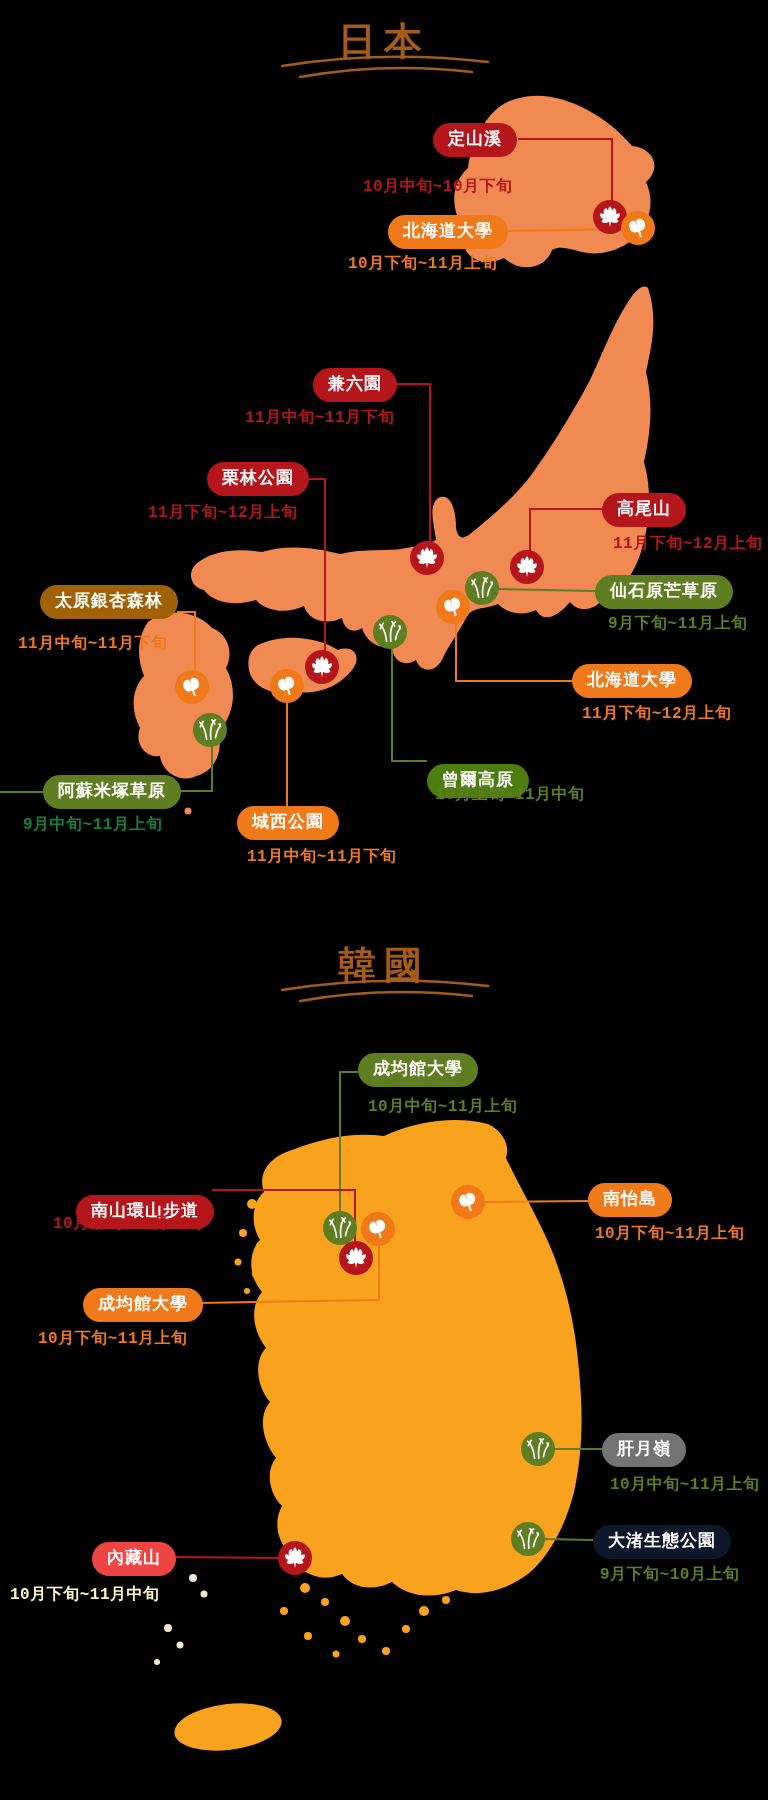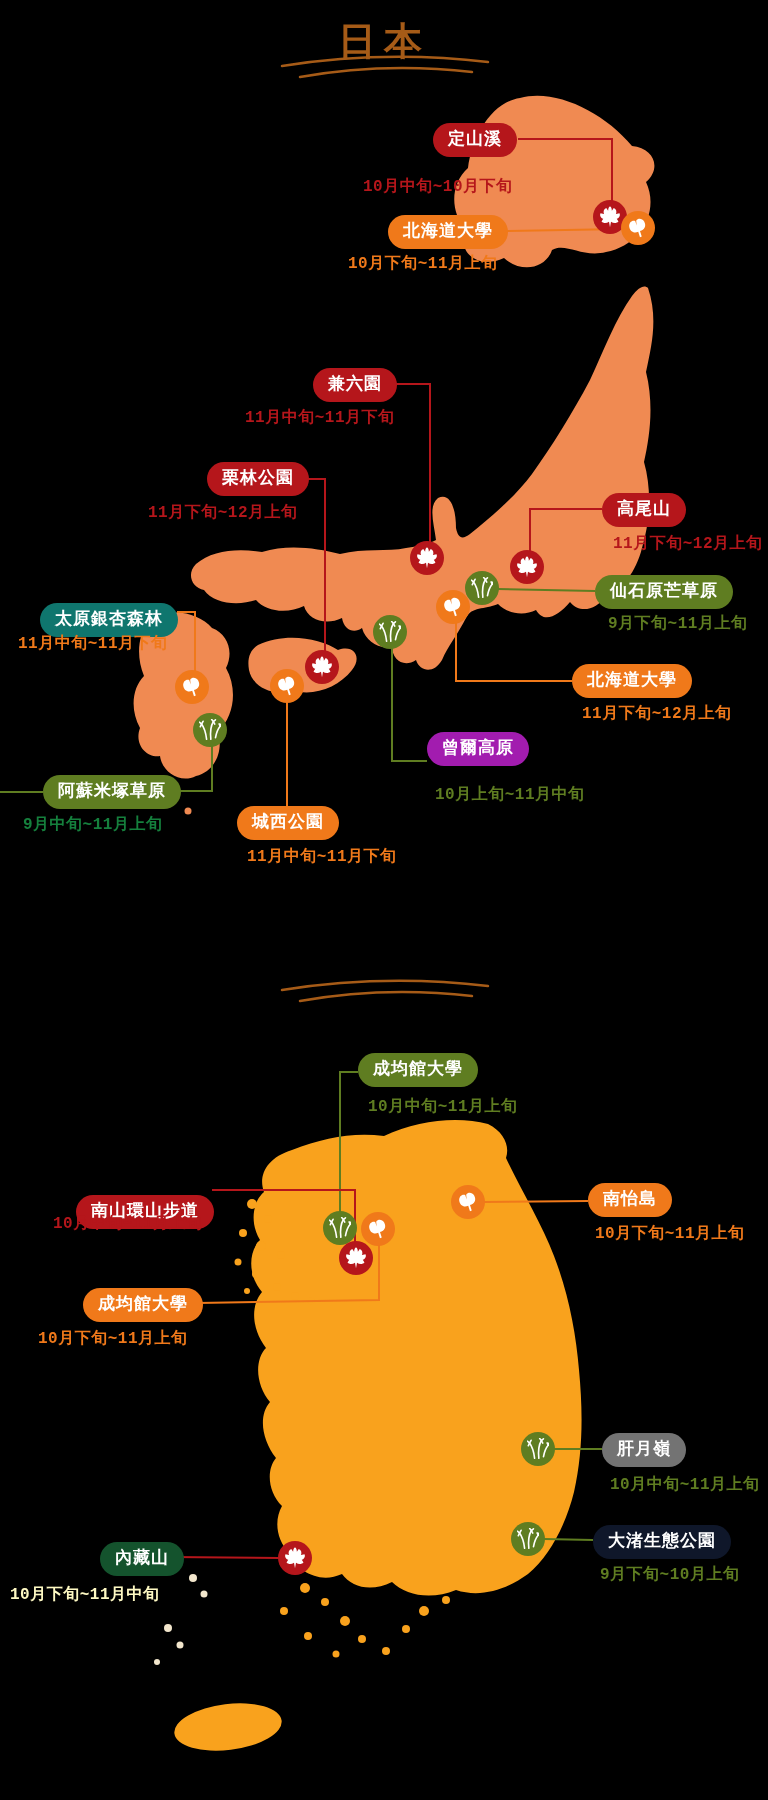--- a/index.html
+++ b/index.html
@@ -131,20 +131,21 @@
         <polyline points="212,1190 355,1190 355,1242" fill="none" stroke="#B5161B" stroke-width="2"></polyline>
         <polyline points="588,1201 484,1202" fill="none" stroke="#F0791A" stroke-width="2"></polyline>
         <polyline points="198,1303 379,1300 379,1245" fill="none" stroke="#F0791A" stroke-width="2"></polyline>
         <polyline points="602,1449 554,1449" fill="none" stroke="#5F7D21" stroke-width="2"></polyline>
         <polyline points="593,1540 544,1539" fill="none" stroke="#5F7D21" stroke-width="2"></polyline>
         <polyline points="170,1557 279,1558" fill="none" stroke="#B5161B" stroke-width="2"></polyline>
       </g>
   </svg>
 
   <div class="section-title" style="top: 16px; color: rgb(166, 91, 23);">日本</div>
+  <div class="section-title" style="top: 940px; color: rgb(166, 91, 23);">韓國</div>
 
   <div id="spots-layer">
       <div class="pin" style="left: 593px; top: 200px; background: rgb(181, 22, 27);">
         <svg viewBox="-13 -13 26 26">
           <path fill="#fff" d="M0,12 L-1.2,5.5 C-4,7.5 -8,7.5 -10,5.2 L-8,2.2 C-11,1 -12.5,-2 -11.2,-4.5 L-7,-3.4 C-8.3,-6.2 -7.4,-9.4 -4.4,-10.6 L-2.2,-7.4 C-2.2,-10.2 -1.1,-12.4 0,-12.4 C1.1,-12.4 2.2,-10.2 2.2,-7.4 L4.4,-10.6 C7.4,-9.4 8.3,-6.2 7,-3.4 L11.2,-4.5 C12.5,-2 11,1 8,2.2 L10,5.2 C8,7.5 4,7.5 1.2,5.5 L0,12 Z"></path>
         </svg>
       </div>
       <div class="badge" style="left: 433px; top: 123px; background: rgb(181, 22, 27);">定山溪</div>
       <div class="dates" style="left: 363px; top: 163px; color: rgb(181, 22, 27); margin-top: 16px;">10月中旬~10月下旬</div>
       <div class="pin" style="left: 621px; top: 211px; background: rgb(240, 121, 26);">
@@ -191,21 +192,21 @@
       </div>
       <div class="badge" style="left: 595px; top: 575px; background: rgb(95, 125, 33);">仙石原芒草原</div>
       <div class="dates" style="left: 608px; top: 616px; color: rgb(95, 125, 33);">9月下旬~11月上旬</div>
       <div class="pin" style="left: 175px; top: 670px; background: rgb(240, 121, 26);">
         <svg viewBox="-13 -13 26 26">
           <g transform="rotate(-18)">
             <path fill="#fff" d="M-1.1,11 L-1.1,4.2 C-6.5,5 -10.5,0.8 -9.3,-5 C-8.2,-9.3 -3.8,-11.3 -0.6,-8.8 L-0.6,-3.2 L0.6,-8.8 C3.8,-11.3 8.2,-9.3 9.3,-5 C10.5,0.8 6.5,5 1.1,4.2 L1.1,11 Z"></path>
           </g>
         </svg>
       </div>
-      <div class="badge" style="left: 40px; top: 603px; background: #0f766e;">太原銀杏森林</div>
+      <div class="badge" style="left: 40px; top: 585px; background: #a16207;">太原銀杏森林</div>
       <div class="dates" style="left: 18px; top: 636px; color: rgb(240, 121, 26);">11月中旬~11月下旬</div>
       <div class="pin" style="left: 436px; top: 590px; background: rgb(240, 121, 26);">
         <svg viewBox="-13 -13 26 26">
           <g transform="rotate(-18)">
             <path fill="#fff" d="M-1.1,11 L-1.1,4.2 C-6.5,5 -10.5,0.8 -9.3,-5 C-8.2,-9.3 -3.8,-11.3 -0.6,-8.8 L-0.6,-3.2 L0.6,-8.8 C3.8,-11.3 8.2,-9.3 9.3,-5 C10.5,0.8 6.5,5 1.1,4.2 L1.1,11 Z"></path>
           </g>
         </svg>
       </div>
       <div class="badge" style="left: 572px; top: 664px; background: rgb(240, 121, 26);">北海道大學</div>
       <div class="dates" style="left: 582px; top: 706px; color: rgb(240, 121, 26);">11月下旬~12月上旬</div>
@@ -214,21 +215,21 @@
           <g stroke="#fff" stroke-width="1.9" fill="none" stroke-linecap="round">
             <path d="M-4,11 C-5,3 -7,-3 -10,-7"></path>
             <path d="M-10,-7 L-12.3,-9.2 M-10,-7 L-8.2,-10.3 M-10,-7 L-11.5,-3.8"></path>
             <path d="M1,11 C0,2 1,-5 4,-10"></path>
             <path d="M4,-10 L2,-12.3 M4,-10 L6.4,-12 M4,-10 L5.6,-7"></path>
             <path d="M6.5,9 C7.5,3 9.5,-1.5 12,-4.5"></path>
             <path d="M12,-4.5 L10.8,-7.2 M12,-4.5 L13,-7"></path>
           </g>
         </svg>
       </div>
-      <div class="badge" style="left: 427px; top: 732px; background: #a21caf;">曾爾高原</div>
+      <div class="badge" style="left: 427px; top: 764px; background: #4d7c0f;">曾爾高原</div>
       <div class="dates" style="left: 435px; top: 787px; color: rgb(95, 125, 33);">10月上旬~11月中旬</div>
       <div class="pin" style="left: 193px; top: 713px; background: rgb(95, 125, 33);">
         <svg viewBox="-13 -13 26 26">
           <g stroke="#fff" stroke-width="1.9" fill="none" stroke-linecap="round">
             <path d="M-4,11 C-5,3 -7,-3 -10,-7"></path>
             <path d="M-10,-7 L-12.3,-9.2 M-10,-7 L-8.2,-10.3 M-10,-7 L-11.5,-3.8"></path>
             <path d="M1,11 C0,2 1,-5 4,-10"></path>
             <path d="M4,-10 L2,-12.3 M4,-10 L6.4,-12 M4,-10 L5.6,-7"></path>
             <path d="M6.5,9 C7.5,3 9.5,-1.5 12,-4.5"></path>
             <path d="M12,-4.5 L10.8,-7.2 M12,-4.5 L13,-7"></path>
@@ -311,16 +312,16 @@
           </g>
         </svg>
       </div>
       <div class="badge" style="left: 593px; top: 1525px; background: #0f172a;">大渚生態公園</div>
       <div class="dates" style="left: 600px; top: 1567px; color: rgb(95, 125, 33);">9月下旬~10月上旬</div>
       <div class="pin" style="left: 278px; top: 1541px; background: rgb(181, 22, 27);">
         <svg viewBox="-13 -13 26 26">
           <path fill="#fff" d="M0,12 L-1.2,5.5 C-4,7.5 -8,7.5 -10,5.2 L-8,2.2 C-11,1 -12.5,-2 -11.2,-4.5 L-7,-3.4 C-8.3,-6.2 -7.4,-9.4 -4.4,-10.6 L-2.2,-7.4 C-2.2,-10.2 -1.1,-12.4 0,-12.4 C1.1,-12.4 2.2,-10.2 2.2,-7.4 L4.4,-10.6 C7.4,-9.4 8.3,-6.2 7,-3.4 L11.2,-4.5 C12.5,-2 11,1 8,2.2 L10,5.2 C8,7.5 4,7.5 1.2,5.5 L0,12 Z"></path>
         </svg>
       </div>
-      <div class="badge" style="left: 100px; top: 1542px; background: #14532d;">內藏山</div>
+      <div class="badge" style="left: 92px; top: 1542px; background: #ef4444;">內藏山</div>
       <div class="dates" style="left: 10px; top: 1587px; color: #fef9c3;">10月下旬~11月中旬</div>
     </div>
 </div>
 
 </body></html>

